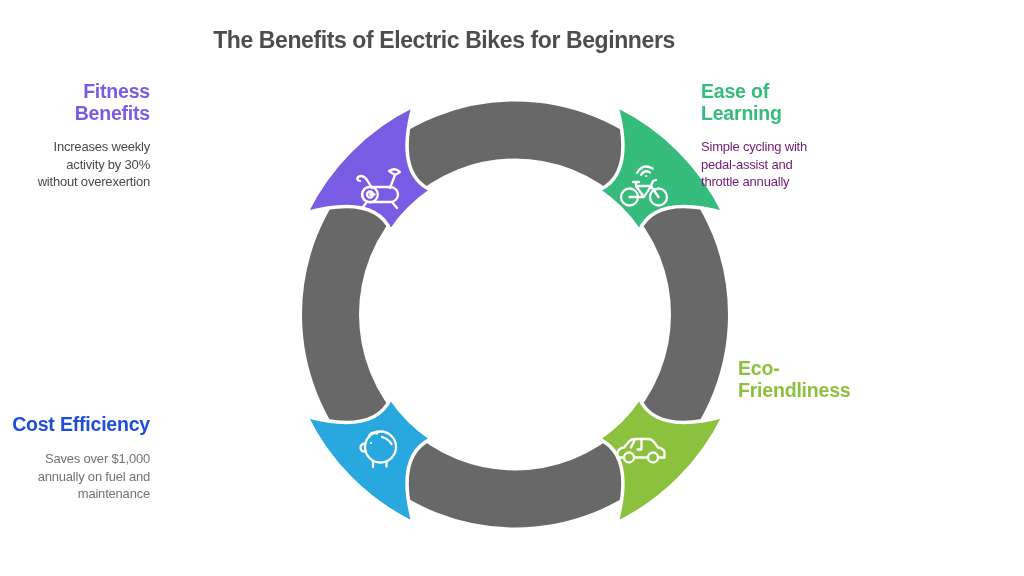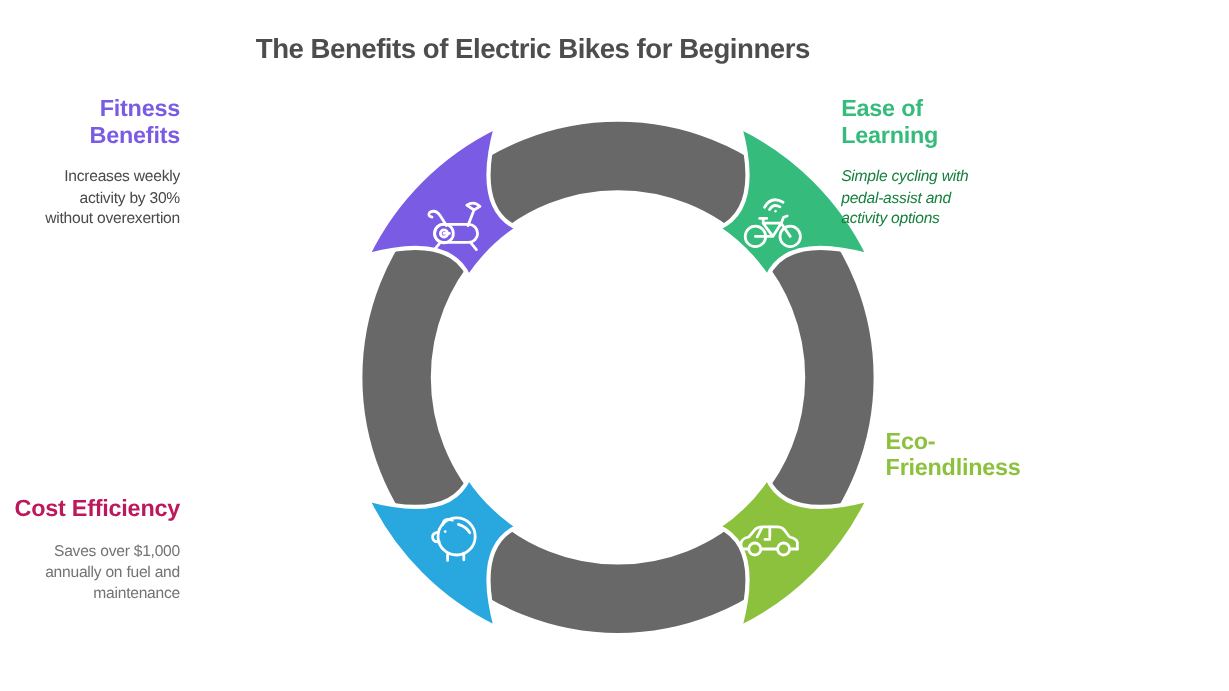--- a/index.html
+++ b/index.html
@@ -88,29 +88,29 @@
       <div>activity by 30%</div>
       <div>without overexertion</div>
     </div>
   </div>
 
   <div class="section align-left" id="sec-ease">
     <div class="heading" style="color: rgb(53, 187, 123);">
       <div>Ease of</div>
       <div>Learning</div>
     </div>
-    <div class="body" style="color: #15803d; font-style: italic;">
+    <div class="body" style="color: #701a75;">
       <div>Simple cycling with</div>
       <div>pedal-assist and</div>
-      <div>activity options</div>
+      <div>throttle annually</div>
     </div>
   </div>
 
   <div class="section align-right" id="sec-cost">
-    <div class="heading" style="color: #be185d;">
+    <div class="heading" style="color: #1d4ed8;">
       <div>Cost Efficiency</div>
     </div>
     <div class="body" style="color: #737373;">
       <div>Saves over $1,000</div>
       <div>annually on fuel and</div>
       <div>maintenance</div>
     </div>
   </div>
 
   <div class="section align-left" id="sec-eco">

